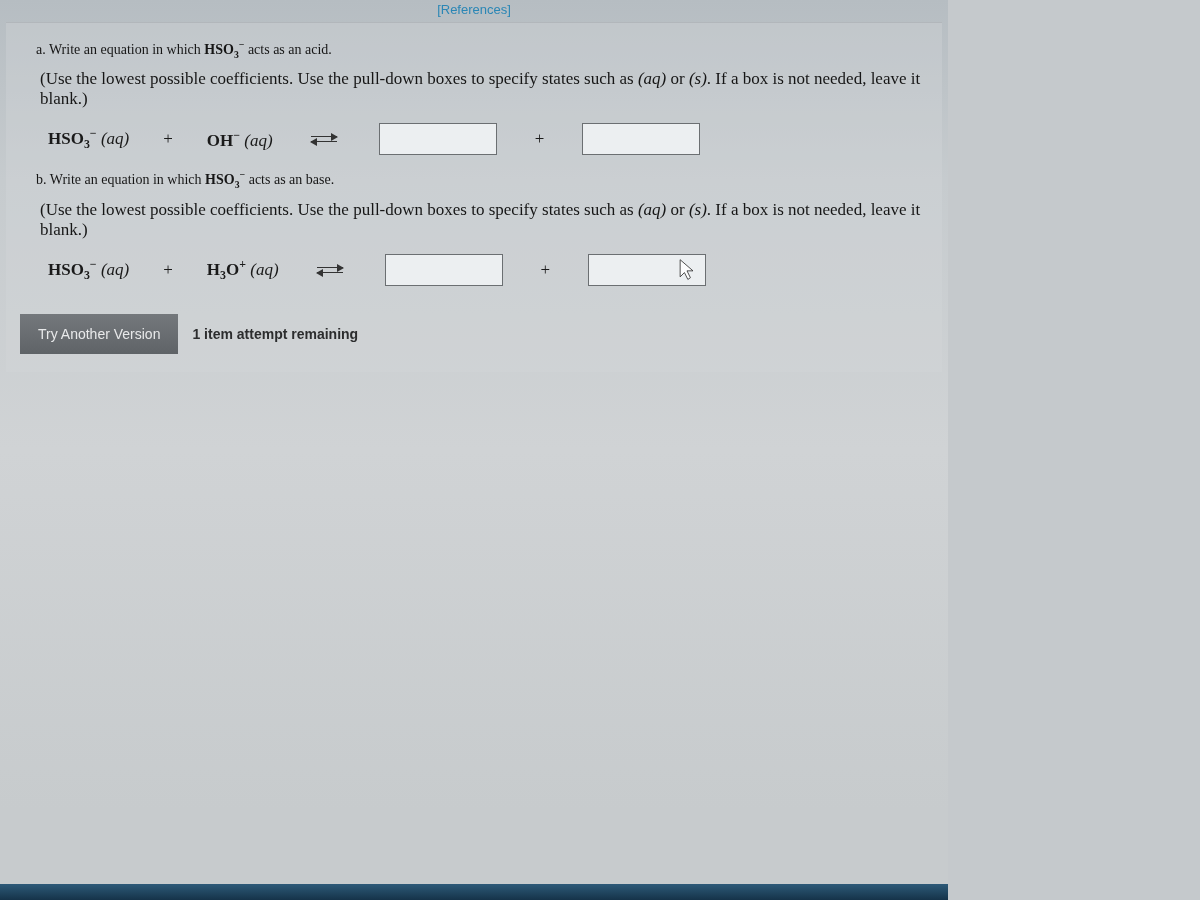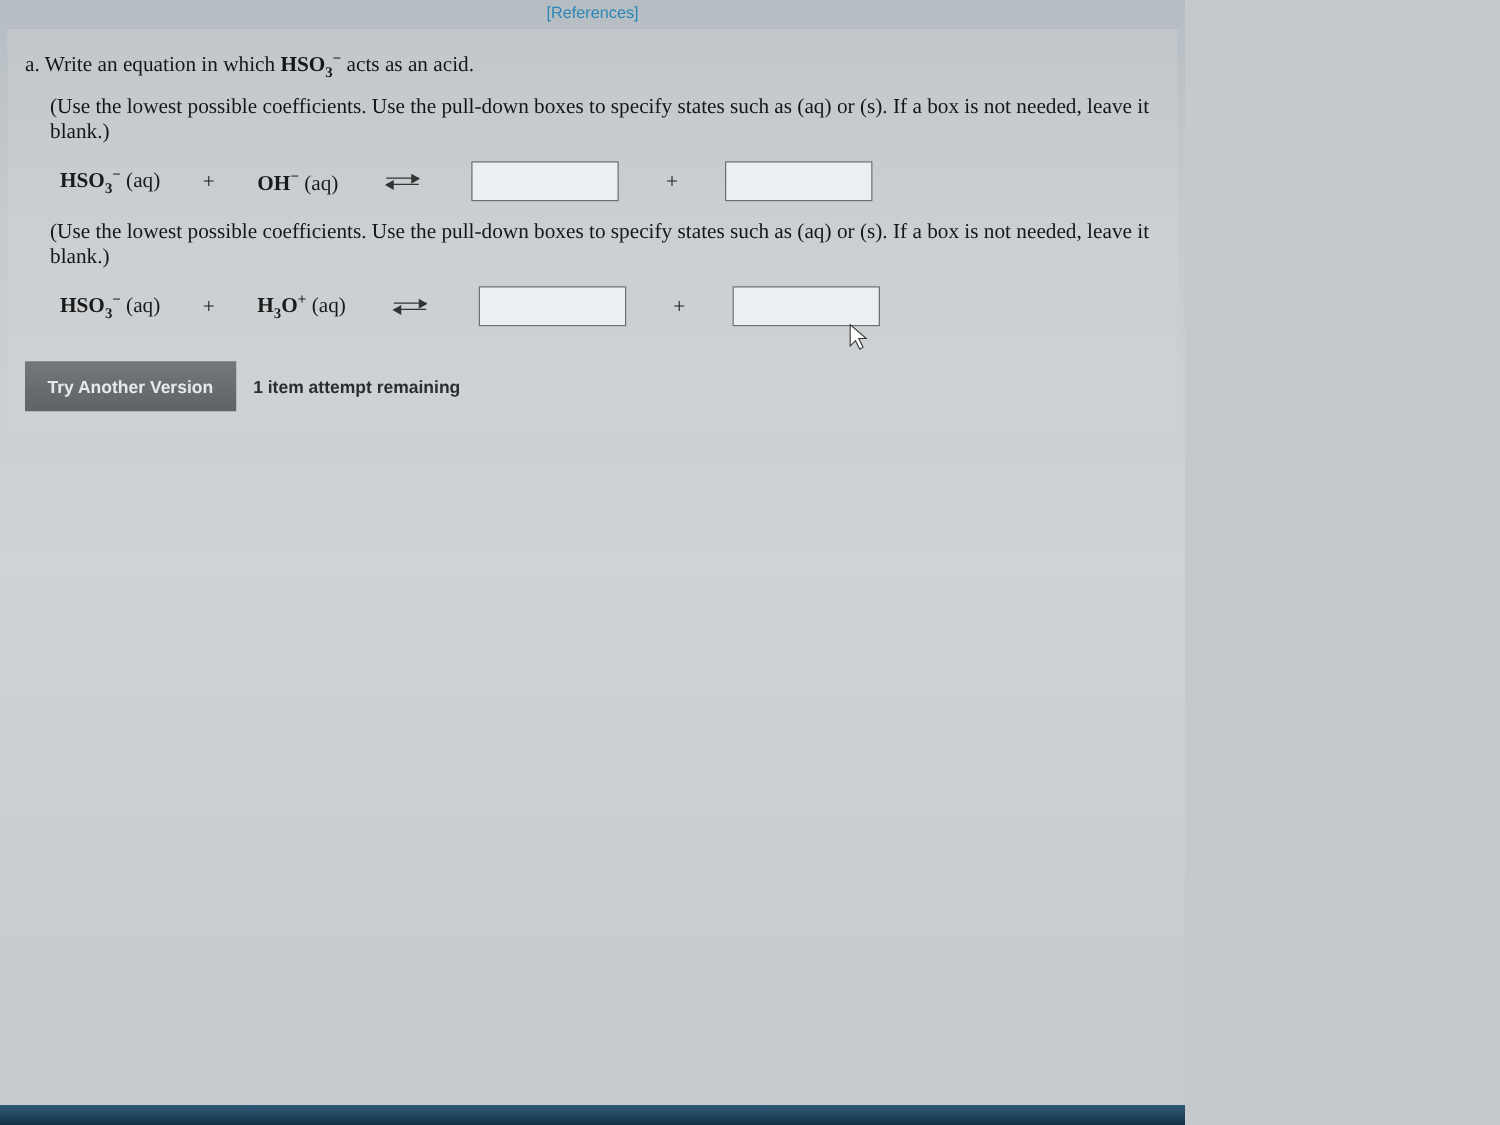--- a/index.html
+++ b/index.html
@@ -36,30 +36,30 @@
   .content {
     position: absolute;
     top: 22px;
     left: 6px;
     right: 6px;
     padding: 10px 14px 18px 14px;
     background: rgba(212, 216, 219, 0.35);
     border-top: 1px solid rgba(0,0,0,0.08);
   }
   .prompt {
-    font-size: 17px;
-    margin: 6px 0 4px 0;
+    font-size: 14px;
+    margin: 6px 0 4px 16px;
     color: #161616;
   }
   .instruct {
     font-size: 17px;
     margin: 10px 0 14px 20px;
     color: #161616;
   }
-  .italic { }
+  .italic { font-style: italic; }
   .eqline {
     margin: 10px 0 14px 28px;
     font-size: 17px;
     display: flex;
     align-items: center;
     flex-wrap: nowrap;
     gap: 28px;
   }
   .eqline .term {
     font-family: Georgia, serif;
@@ -136,21 +136,21 @@
     font-family: Arial, Helvetica, sans-serif;
   }
   .btn-primary {
     background: #d9652e;
     background: linear-gradient(180deg, #e06e36, #cf5b26);
   }
   .btn-secondary {
     background: #6a6e72;
     background: linear-gradient(180deg, #74787c, #5f6367);
     color: #e8e9ea;
-    font-weight: bold;
+    font-weight: normal;
   }
   .attempts {
     font-size: 14px;
     font-weight: bold;
     color: #2c2d2e;
     text-align: right;
   }
   .cursor {
     position: absolute;
     top: 258px;
@@ -195,20 +195,23 @@
       </span>
       <span class="arrow">
         <span class="head-r"></span>
           <span class="head-l"></span>
       </span>
       <input class="ansbox" type="text" style="">
       <span class="plus">+</span>
       <input class="ansbox" type="text" style="">
     </div>
 
+    <div class="prompt">
+      <span>b. Write an equation in which </span><b>HSO<sub>3</sub><sup>−</sup></b><span> acts as an base.</span>
+    </div>
     <div class="instruct">
       <span>(Use the lowest possible coefficients. Use the pull-down boxes to specify states such as </span><span class="italic">(aq)</span><span> or </span><span class="italic">(s)</span><span>. If a box is not needed, leave it blank.)</span>
     </div>
     <div class="eqline">
       <span class="term">
         <span>HSO</span><sub>3</sub><sup>−</sup>
         <span class="state italic">(aq)</span>
       </span>
       <span class="plus">+</span>
       <span class="term">

